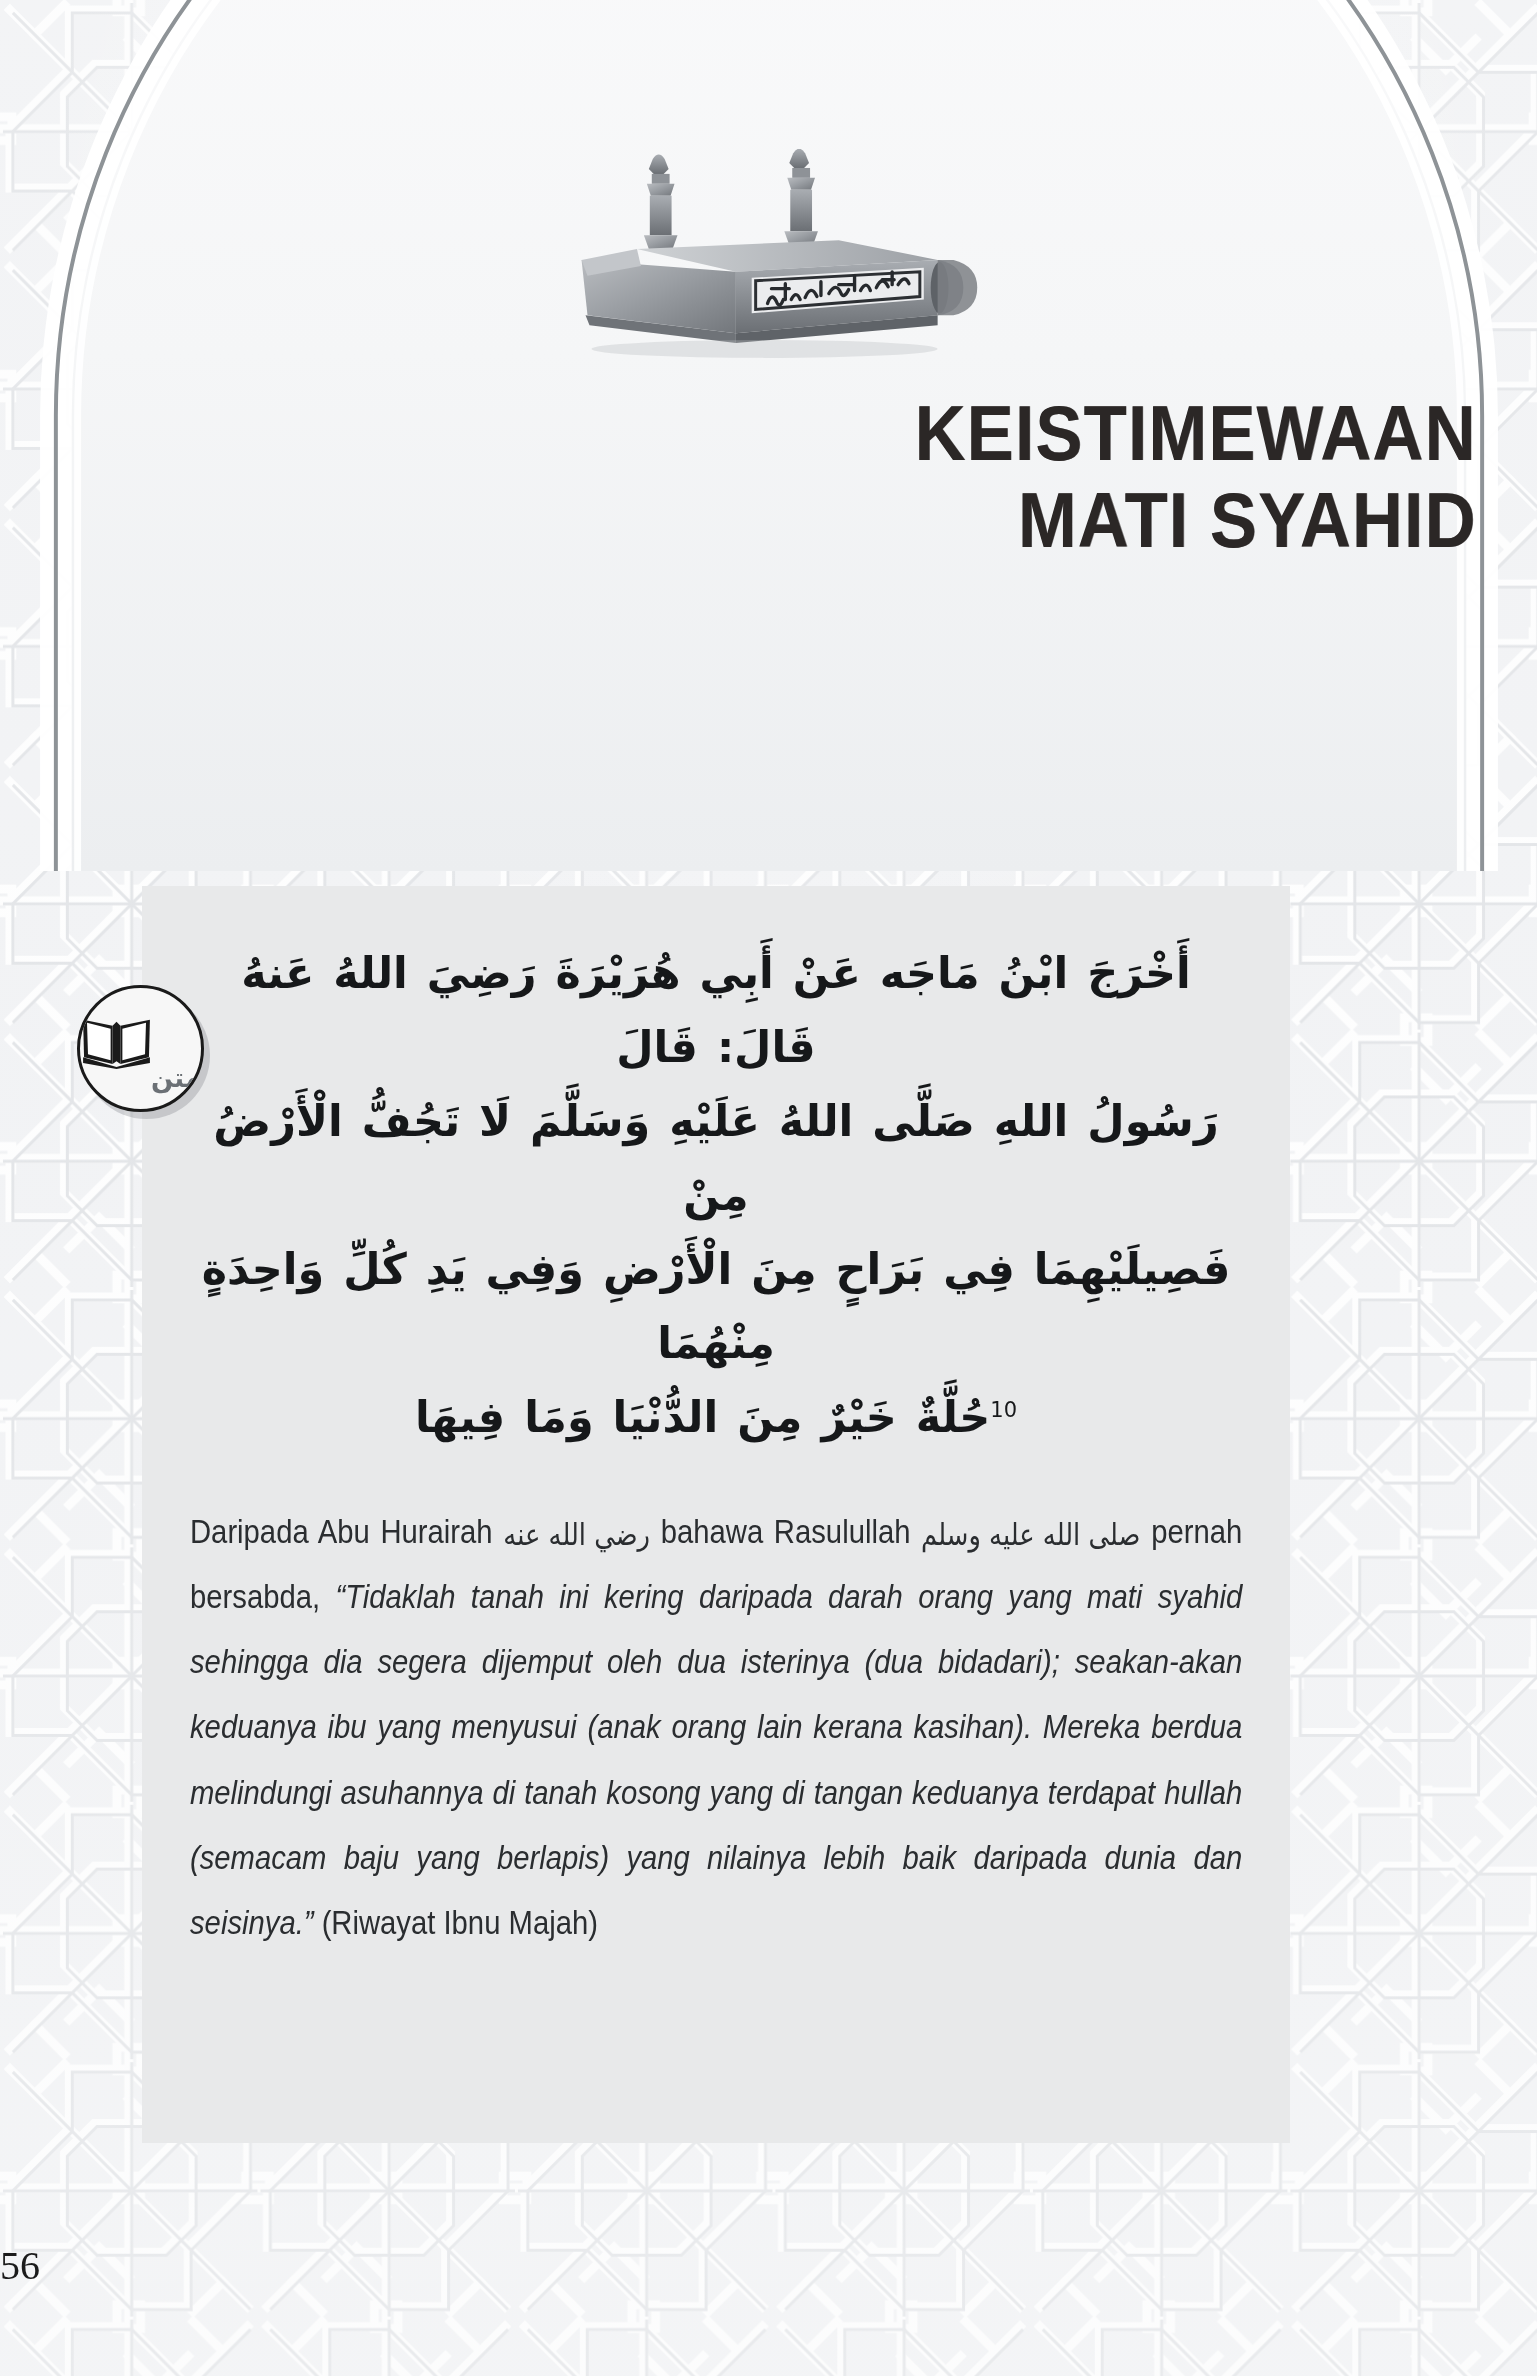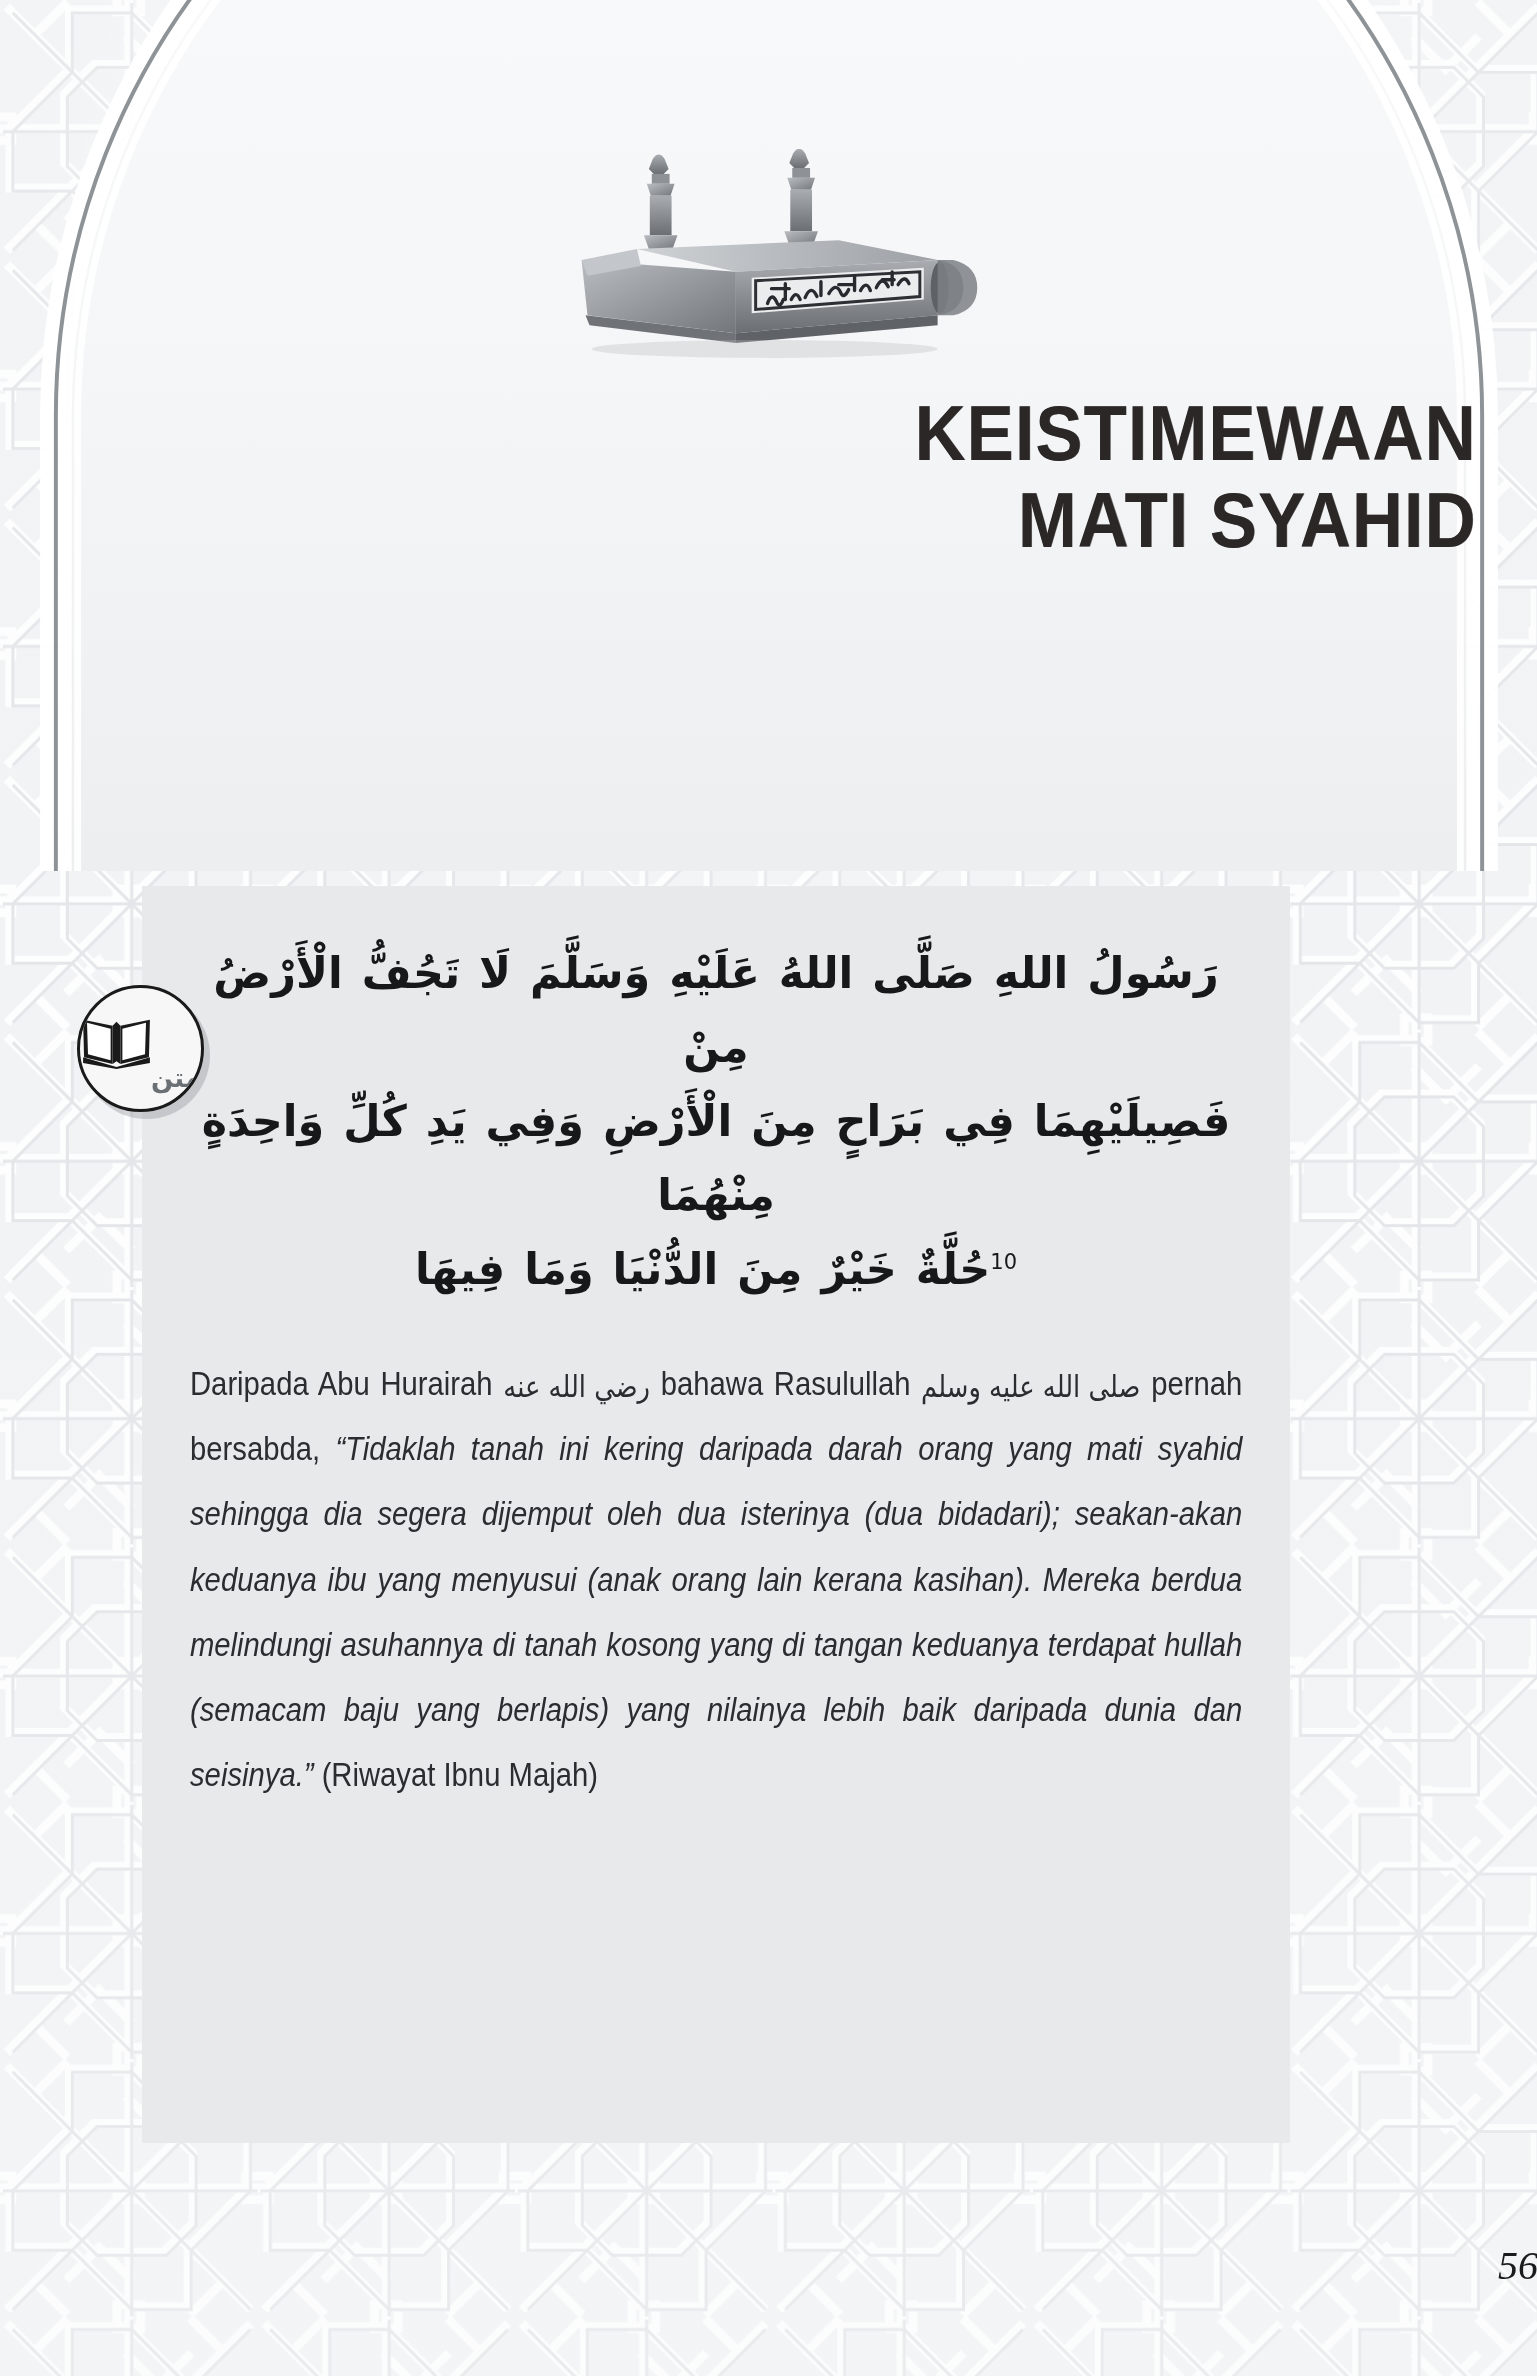--- a/index.html
+++ b/index.html
@@ -145,25 +145,24 @@
     font-style:normal;
     display:inline-block;
     transform:translateY(2px);
   }
 
   
   .folio {
     position:absolute;
     left:0; bottom:87px;
     width:1538px;
-    text-align:right;
+    text-align:left;
     font-family:"Liberation Serif", serif;
     font-size:40px;
     color:#1b1b1b;
-    font-style:italic;
   }
 </style>
 </head>
 <body>
 
 <div id="page">
 
   <div class="bg-pattern">
     <svg viewBox="0 0 1553 2400" preserveAspectRatio="none" xmlns="http://www.w3.org/2000/svg">
       <defs>
@@ -309,20 +308,21 @@
         <path d="M67 11 L66 43 L43 49 L43 17 Z" fill="#ffffff"></path>
 
         <path d="M33 14 L37 10 L41 14 L41 53 L37 50 L33 53 Z" fill="#1a1a1a"></path>
 
         <path d="M3 46 L37 56 L71 46 L71 52 L37 58 L3 52 Z" fill="#1a1a1a"></path>
       </svg>
       <span class="badge-label">متن</span>
     </div>
 
     <div class="arabic">
+      <div>أَخْرَجَ ابْنُ مَاجَه عَنْ أَبِي هُرَيْرَةَ رَضِيَ اللهُ عَنهُ قَالَ: قَالَ</div>
       <div>رَسُولُ اللهِ صَلَّى اللهُ عَلَيْهِ وَسَلَّمَ لَا تَجُفُّ الْأَرْضُ مِنْ</div>
       <div>فَصِيلَيْهِمَا فِي بَرَاحٍ مِنَ الْأَرْضِ وَفِي يَدِ كُلِّ وَاحِدَةٍ مِنْهُمَا</div>
       <div>
         <span class="fn">10</span><span>حُلَّةٌ خَيْرٌ مِنَ الدُّنْيَا وَمَا فِيهَا</span>
       </div>
     </div>
 
     <div class="translation">
       <span class="narrow"><span>Daripada Abu Hurairah </span><span class="hon">رضي الله عنه</span><span> bahawa Rasulullah </span><span class="hon">صلى الله عليه وسلم</span><span> pernah bersabda, </span><i>“Tidaklah tanah ini kering daripada darah orang yang mati syahid sehingga dia segera dijemput oleh dua isterinya (dua bidadari); seakan-akan keduanya ibu yang menyusui (anak orang lain kerana kasihan). Mereka berdua melindungi asuhannya di tanah kosong yang di tangan keduanya terdapat hullah (semacam baju yang berlapis) yang nilainya lebih baik daripada dunia dan seisinya.”</i><span> (Riwayat Ibnu Majah)</span></span>
     </div>

